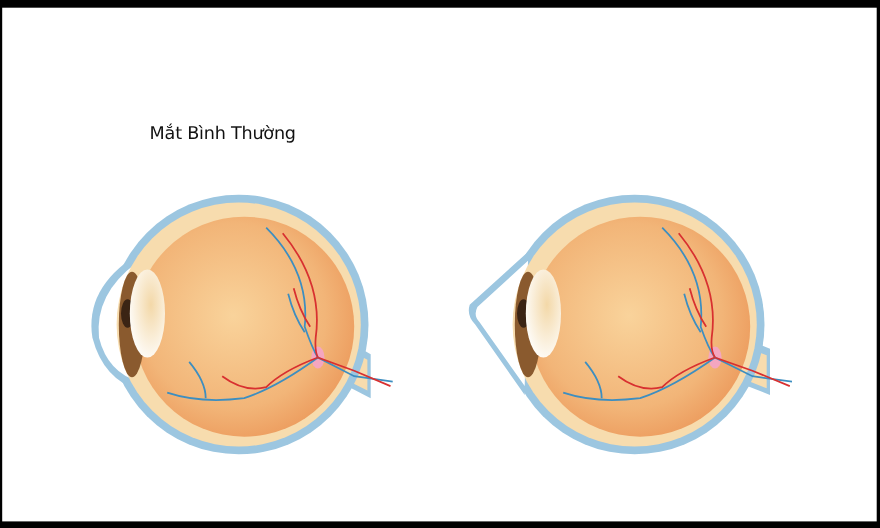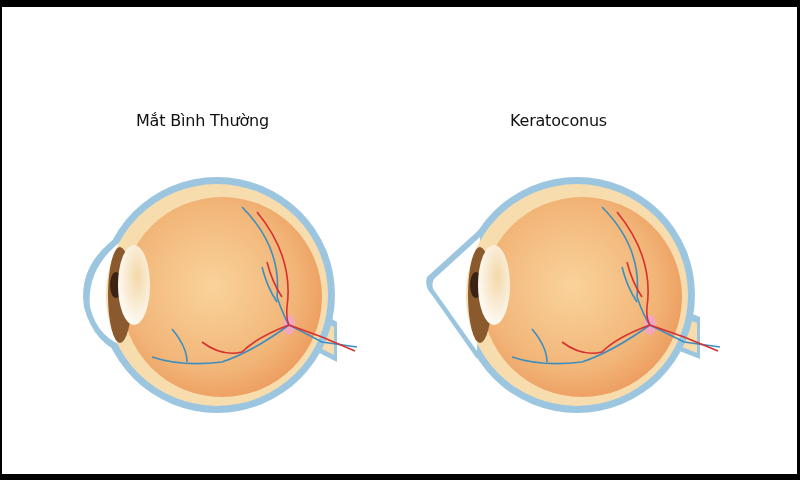--- a/index.html
+++ b/index.html
@@ -18,21 +18,20 @@
   .eye { position: absolute; }
   .eye.left { left: 70px; top: 160px; }
   .eye.right { left: 420px; top: 160px; }
 </style>
 </head>
 <body>
 
 <div class="canvas">
 
   <div class="title left">Mắt Bình Thường</div>
-  <div class="title right">Keratoconus</div>
 
   <svg class="eye left" width="300" height="260" viewBox="0 0 300 260">
     <defs>
       <radialGradient id="vit1" cx="0.45" cy="0.45" r="0.6">
         <stop offset="0" stop-color="#f9d39b"></stop>
         <stop offset="0.7" stop-color="#f2b578"></stop>
         <stop offset="1" stop-color="#ec9a5c"></stop>
       </radialGradient>
       <radialGradient id="lens1" cx="0.6" cy="0.4" r="0.7">
         <stop offset="0" stop-color="#f3d8a8"></stop>

